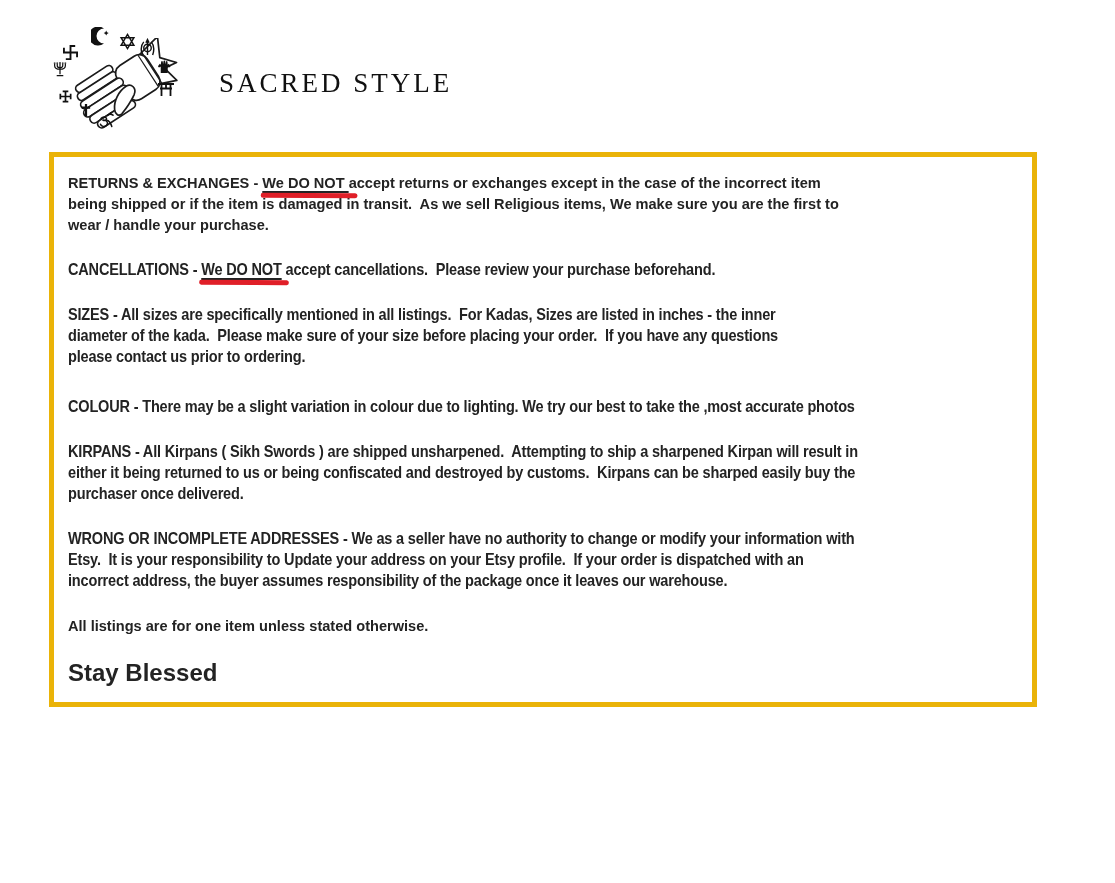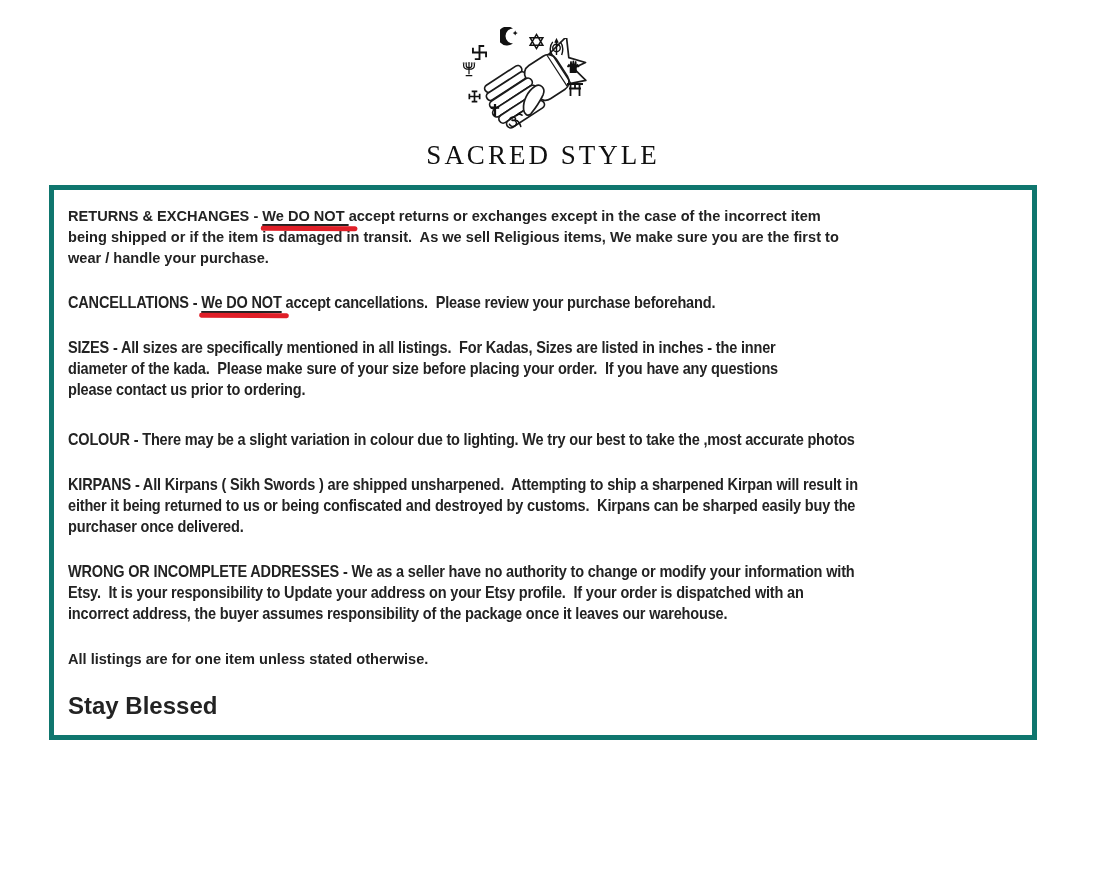--- a/index.html
+++ b/index.html
@@ -9,34 +9,34 @@
   *{box-sizing:border-box;}
   html,body{margin:0;padding:0;}
   body{
     width:1115px;height:883px;background:#ffffff;
     font-family:"Liberation Sans","DejaVu Sans",sans-serif;
     position:relative;overflow:hidden;
   }
   
   .logo-wrap{
     width:988px;margin:0 auto 0 49px;padding-top:26px;
-    display:flex;flex-direction:column;align-items:center;
+    display:flex;flex-direction:row;align-items:center;
   }
   .logo-art{position:relative;width:170px;height:112px;}
   .logo-art .sym{position:absolute;line-height:0;}
   .hands{position:absolute;left:22px;top:12px;}
   .brand{
     font-family:"Liberation Serif","DejaVu Serif",serif;
     font-size:27px;letter-spacing:3px;color:#101010;margin-top:2px;
     white-space:nowrap;
   }
   
   .policy-box{
     margin:14px 0 0 49px;width:988px;min-height:555px;
-    border:5px solid #0f766e;background:#fff;
+    border:5px solid #eab308;background:#fff;
     padding:15px 12px 16px 14px;
   }
   .p{
     color:var(--ink);font-weight:bold;margin:0 0 24px 0;
     white-space:pre-wrap;
   }
   .p.normal{
     font-size:15.5px;line-height:21px;width:1010px;
     transform:scaleX(0.94);transform-origin:0 0;
   }

